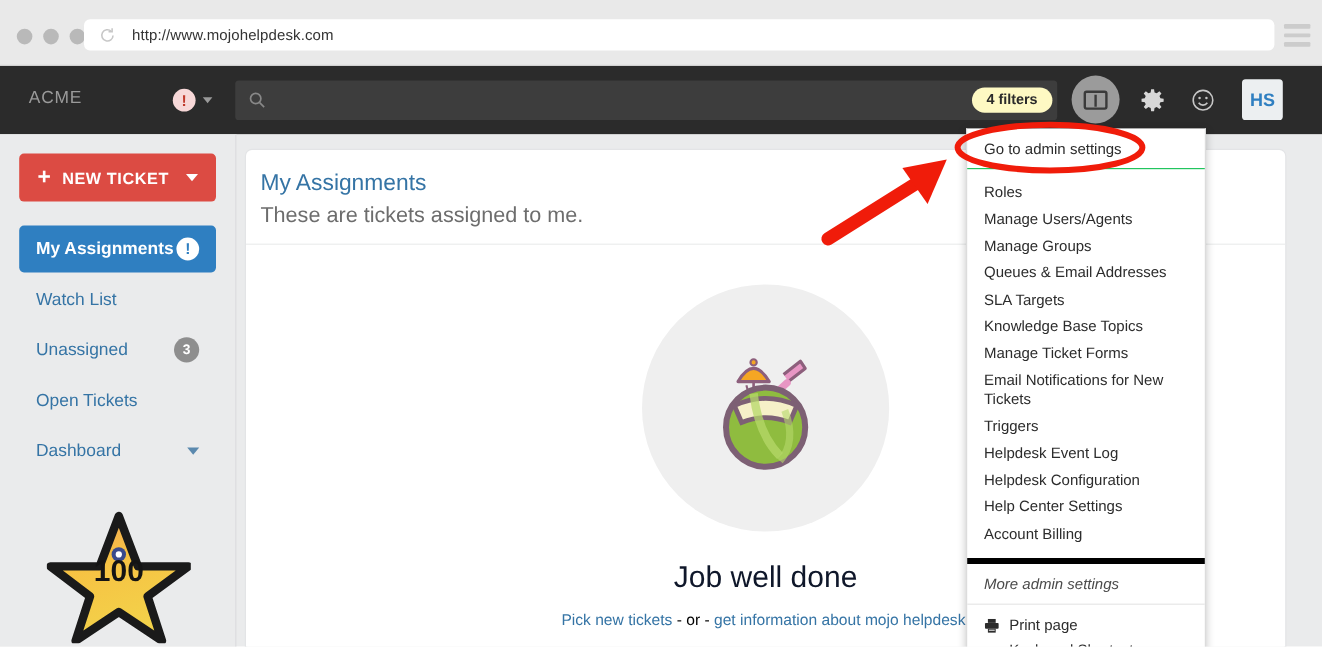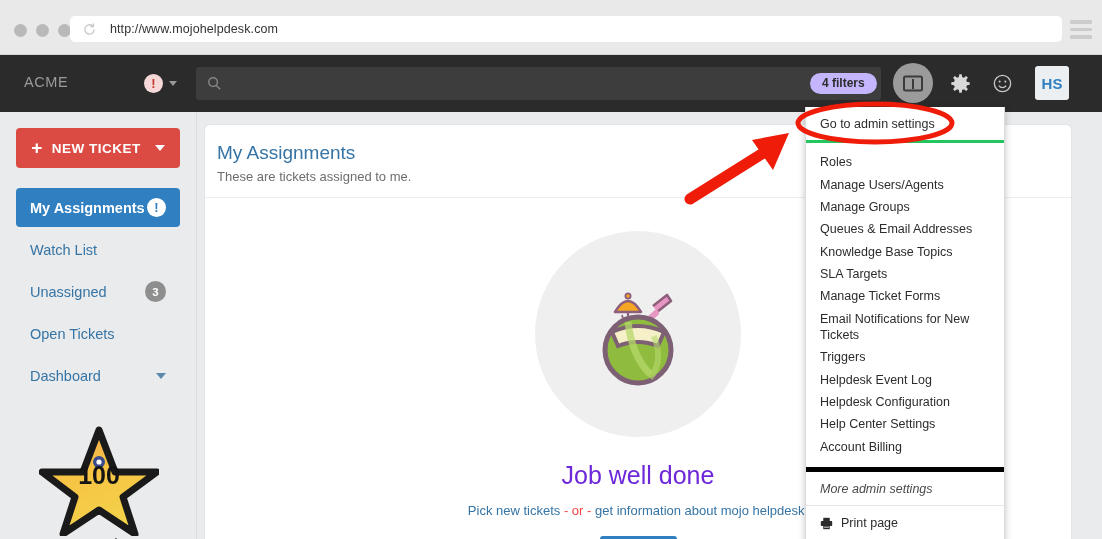--- a/index.html
+++ b/index.html
@@ -44,21 +44,21 @@
   .alert-badge span { color:#c0392b; font-size:13px; font-weight:bold; line-height:1; }
   .caret-dn { width:0;height:0;border-left:4.5px solid transparent;border-right:4.5px solid transparent;border-top:5px solid #9a9a9a; }
   .searchbox {
     position:absolute; left:196px; top:67px; width:685px; height:33px;
     background:#3d3d3d; border-radius:3px;
     display:flex; align-items:center;
   }
   .search-ico { margin-left:11px; width:15px; height:15px; opacity:.65; }
   .filters-pill {
     position:absolute; left:810px; top:73px;
-    background:#c4b5fd; border-radius:11px; padding:3px 12px 4px;
+    background:#fef9c3; border-radius:11px; padding:3px 12px 4px;
     font-size:12px; font-weight:bold; color:#2b2b2b;
   }
   .appbar-icons { position:absolute; left:893px; top:63px; display:flex; align-items:center; gap:12px; }
   .book-btn { width:40px;height:40px;border-radius:50%;background:#9b9b9b;display:flex;align-items:center;justify-content:center; }
   .icon-btn { width:30px;height:40px;display:flex;align-items:center;justify-content:center; }
   .avatar {
     width:34px;height:34px;background:#eceff1;border-radius:3px;
     display:flex;align-items:center;justify-content:center;
     color:#2f7fc1;font-size:15px;font-weight:bold;margin-left:6px;
   }
@@ -99,45 +99,45 @@
   .mojo-label { margin-top:-4px; font-size:14px; font-weight:bold; color:#6d6d6d; }
 
   
   .card {
     position:absolute; left:205px; top:125px; width:866px; height:420px;
     background:#fff; border-radius:5px 5px 0 0; box-shadow:0 0 0 1px #e3e4e6;
     overflow:hidden;
   }
   .card-head { padding:17px 0 13px 12px; border-bottom:1px solid #eceded; }
   .card-title { font-size:19px; color:#3574a5; font-weight:normal; }
-  .card-sub { font-size:13px; color:#6d6d6d; margin-top:5px; }
+  .card-sub { font-size:18px; color:#6d6d6d; margin-top:5px; }
 
   .empty { padding-top:33px; text-align:center; }
   .coco-circle {
     width:206px;height:206px;border-radius:50%;
     background:#efefef; margin:0 auto;
     display:flex;align-items:center;justify-content:center;
   }
-  .empty-title { font-size:25px; color:#6d28d9; margin-top:24px; font-weight:normal; }
+  .empty-title { font-size:25px; color:#0f172a; margin-top:24px; font-weight:normal; }
   .empty-links { font-size:13px; color:#3574a5; margin-top:13px; }
   .empty-links a { color:#3574a5; text-decoration:none; }
-  .empty-links .sep { color:#ef4444; }
+  .empty-links .sep { color:#000000; }
   .refresh-btn {
     margin:18px auto 0; width:77px;height:26px;background:#2f7fc1;border-radius:3px;
     color:#fff;font-size:13px;font-weight:bold;
     display:flex;align-items:center;justify-content:center;gap:5px;
   }
 
   
   .dropdown {
     position:absolute; left:805px; top:107px; width:200px;
     background:#fff; box-shadow:0 2px 7px rgba(0,0,0,.24); border:1px solid #dcdcdc; border-top:none;
     z-index:30; font-size:12.5px; color:#2c2c2c;
   }
-  .dd-top { padding:10px 0 9px 14px; border-bottom:3px solid #22c55e; }
+  .dd-top { padding:10px 0 9px 14px; border-bottom:1px solid #22c55e; }
   .dd-list { padding:8px 0 9px; }
   .dd-item { padding:3.2px 14px; line-height:16px; }
   .dd-sec { padding:10px 14px 9px; border-top:5px solid #000000; font-style:italic; color:#4a4a4a; }
   .dd-iconlist { padding:7px 0 9px; border-top:1px solid #e6e6e6; }
   .dd-irow { display:flex; align-items:center; gap:8px; padding:3.5px 14px; }
   .dd-irow svg { flex:0 0 auto; }
 
   
   .annot { position:absolute; left:0; top:0; width:1102px; height:539px; pointer-events:none; z-index:60; }
 </style>
@@ -294,22 +294,22 @@
     </div>
   </div>
 
   <div class="dropdown">
     <div class="dd-top">Go to admin settings</div>
     <div class="dd-list">
       <div class="dd-item">Roles</div>
       <div class="dd-item">Manage Users/Agents</div>
       <div class="dd-item">Manage Groups</div>
       <div class="dd-item">Queues &amp; Email Addresses</div>
+      <div class="dd-item">SLA Targets</div>
       <div class="dd-item">Knowledge Base Topics</div>
-      <div class="dd-item">SLA Targets</div>
       <div class="dd-item">Manage Ticket Forms</div>
       <div class="dd-item">Email Notifications for New Tickets</div>
       <div class="dd-item">Triggers</div>
       <div class="dd-item">Helpdesk Event Log</div>
       <div class="dd-item">Helpdesk Configuration</div>
       <div class="dd-item">Help Center Settings</div>
       <div class="dd-item">Account Billing</div>
     </div>
     <div class="dd-sec">More admin settings</div>
     <div class="dd-iconlist">

